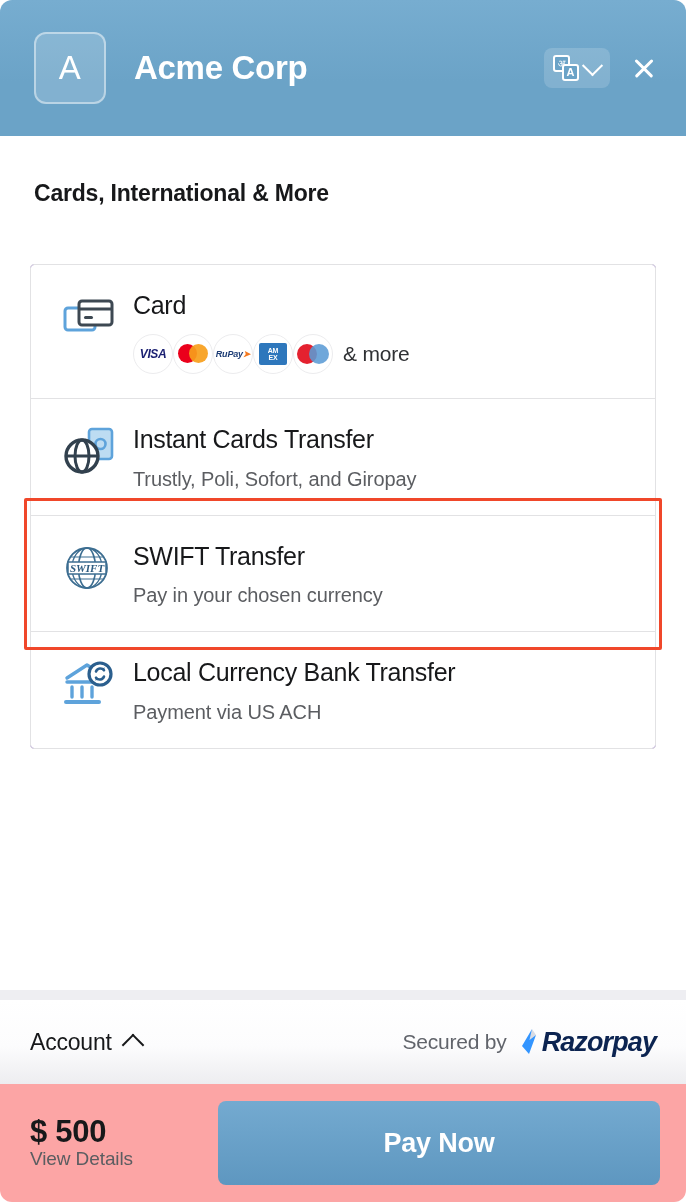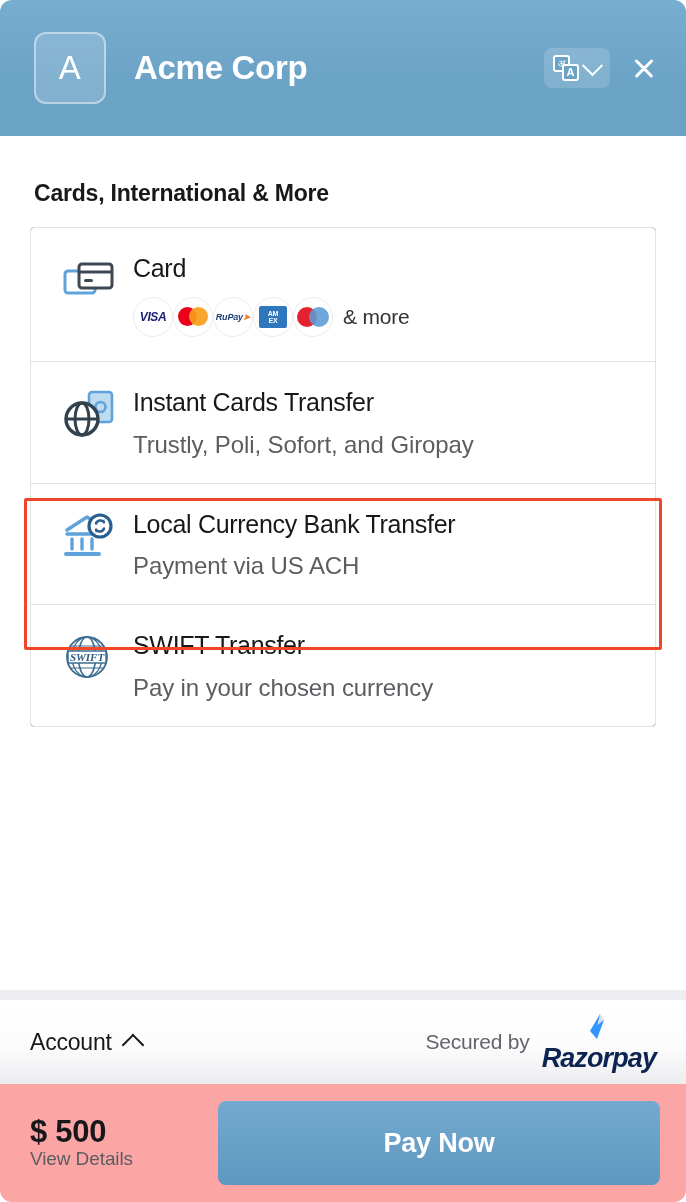--- a/index.html
+++ b/index.html
@@ -138,20 +138,21 @@
     font-weight: bold;
     color: #17181a;
     letter-spacing: -0.2px;
     padding: 44px 0 20px 4px;
   }
   .methods {
     border: 1px solid #e2e2e4;
     border-radius: 4px;
     background: #4c1d95;
     overflow: hidden;
+    margin-top: 37px;
   }
   .method {
     display: flex;
     align-items: flex-start;
     padding: 24px 20px 24px 24px;
     border-bottom: 1px solid #e2e2e4;
     box-sizing: border-box;
     cursor: pointer;
     background: #ffffff;
   }
@@ -166,21 +167,21 @@
     box-sizing: border-box;
   }
   .method-text { flex: 1 1 auto; min-width: 0; padding-top: 2px; }
   .method-title {
     font-size: 25px;
     color: #17181a;
     line-height: 1.15;
     letter-spacing: -0.3px;
   }
   .method-sub {
-    font-size: 24px;
+    font-size: 20px;
     color: #5b5d61;
     margin-top: 14px;
     letter-spacing: -0.1px;
   }
 
   
   .networks {
     display: flex;
     align-items: center;
     margin-top: 14px;
@@ -283,21 +284,21 @@
     transform: rotate(45deg);
     margin-top: 5px;
   }
   .secured {
     margin-left: auto;
     display: flex;
     align-items: center;
     gap: 12px;
   }
   .secured-label { font-size: 21px; color: #61646b; letter-spacing: -0.2px; }
-  .rzp-logo { display: flex; align-items: center; flex-direction: column; }
+  .rzp-logo { display: flex; align-items: center; }
   .rzp-mark { margin-right: 1px; }
   .rzp-word {
     font-size: 27px;
     font-weight: bold;
     font-style: italic;
     color: #0c2451;
     letter-spacing: -0.9px;
   }
 
   .pay-bar {
@@ -424,56 +425,56 @@
           </svg>
         </div>
         <div class="method-text">
           <div class="method-title">Instant Cards Transfer</div>
           <div class="method-sub">Trustly, Poli, Sofort, and Giropay</div>
         </div>
       </div>
 
       <div class="method">
         <div class="method-icon">
+          <svg width="52" height="50" viewBox="0 0 52 50">
+            <circle cx="24" cy="25" r="20" fill="#ffffff" stroke="#3D6E91" stroke-width="1.8"></circle>
+            <ellipse cx="24" cy="25" rx="8.5" ry="20" fill="none" stroke="#3D6E91" stroke-width="1.6"></ellipse>
+            <ellipse cx="24" cy="25" rx="15" ry="20" fill="none" stroke="#3D6E91" stroke-width="1.3"></ellipse>
+            <line x1="4" y1="25" x2="44" y2="25" stroke="#3D6E91" stroke-width="1.5"></line>
+            <line x1="7" y1="14" x2="41" y2="14" stroke="#3D6E91" stroke-width="1.2"></line>
+            <line x1="7" y1="36" x2="41" y2="36" stroke="#3D6E91" stroke-width="1.2"></line>
+            <rect x="5" y="19" width="38" height="12" fill="#ffffff" stroke="#3D6E91" stroke-width="1.5"></rect>
+            <text x="24" y="28.6" font-family="'Liberation Serif', serif" font-size="11" font-style="italic" font-weight="bold" fill="#2E5C80" text-anchor="middle">SWIFT</text>
+          </svg>
+        </div>
+        <div class="method-text">
+          <div class="method-title">SWIFT Transfer</div>
+          <div class="method-sub">Pay in your chosen currency</div>
+        </div>
+      </div>
+
+      <div class="method">
+        <div class="method-icon">
           <svg width="52" height="48" viewBox="0 0 52 48">
             <path d="M4 18 L24 5 L40 15" fill="none" stroke="#5EA3DB" stroke-width="3.4" stroke-linecap="round" stroke-linejoin="round"></path>
             <line x1="4" y1="22" x2="38" y2="22" stroke="#5EA3DB" stroke-width="3.4" stroke-linecap="round"></line>
             <line x1="9" y1="27" x2="9" y2="37" stroke="#5EA3DB" stroke-width="3.4" stroke-linecap="round"></line>
             <line x1="19" y1="27" x2="19" y2="37" stroke="#5EA3DB" stroke-width="3.4" stroke-linecap="round"></line>
             <line x1="29" y1="27" x2="29" y2="37" stroke="#5EA3DB" stroke-width="3.4" stroke-linecap="round"></line>
             <line x1="3" y1="42" x2="36" y2="42" stroke="#5EA3DB" stroke-width="4" stroke-linecap="round"></line>
             <circle cx="37" cy="14" r="11" fill="#ffffff" stroke="#2B5F8E" stroke-width="3.2"></circle>
             <path d="M33 11.5 a4.6 4.6 0 0 1 8 -1.2" fill="none" stroke="#2B5F8E" stroke-width="2.6" stroke-linecap="round"></path>
             <path d="M41 16.5 a4.6 4.6 0 0 1 -8 1.2" fill="none" stroke="#2B5F8E" stroke-width="2.6" stroke-linecap="round"></path>
             <path d="M41.6 7.2 l-0.4 3.4 l-3.2 -0.9 z" fill="#2B5F8E"></path>
             <path d="M32.4 20.8 l0.4 -3.4 l3.2 0.9 z" fill="#2B5F8E"></path>
           </svg>
         </div>
         <div class="method-text">
           <div class="method-title">Local Currency Bank Transfer</div>
           <div class="method-sub">Payment via US ACH</div>
-        </div>
-      </div>
-
-      <div class="method">
-        <div class="method-icon">
-          <svg width="52" height="50" viewBox="0 0 52 50">
-            <circle cx="24" cy="25" r="20" fill="#ffffff" stroke="#3D6E91" stroke-width="1.8"></circle>
-            <ellipse cx="24" cy="25" rx="8.5" ry="20" fill="none" stroke="#3D6E91" stroke-width="1.6"></ellipse>
-            <ellipse cx="24" cy="25" rx="15" ry="20" fill="none" stroke="#3D6E91" stroke-width="1.3"></ellipse>
-            <line x1="4" y1="25" x2="44" y2="25" stroke="#3D6E91" stroke-width="1.5"></line>
-            <line x1="7" y1="14" x2="41" y2="14" stroke="#3D6E91" stroke-width="1.2"></line>
-            <line x1="7" y1="36" x2="41" y2="36" stroke="#3D6E91" stroke-width="1.2"></line>
-            <rect x="5" y="19" width="38" height="12" fill="#ffffff" stroke="#3D6E91" stroke-width="1.5"></rect>
-            <text x="24" y="28.6" font-family="'Liberation Serif', serif" font-size="11" font-style="italic" font-weight="bold" fill="#2E5C80" text-anchor="middle">SWIFT</text>
-          </svg>
-        </div>
-        <div class="method-text">
-          <div class="method-title">SWIFT Transfer</div>
-          <div class="method-sub">Pay in your chosen currency</div>
         </div>
       </div>
 
     </div>
   </div>
 
   <div class="highlight-box" style="left:24px; top:498px; width:638px; height:152px;"></div>
 
   <div class="footer-gap"></div>
 

